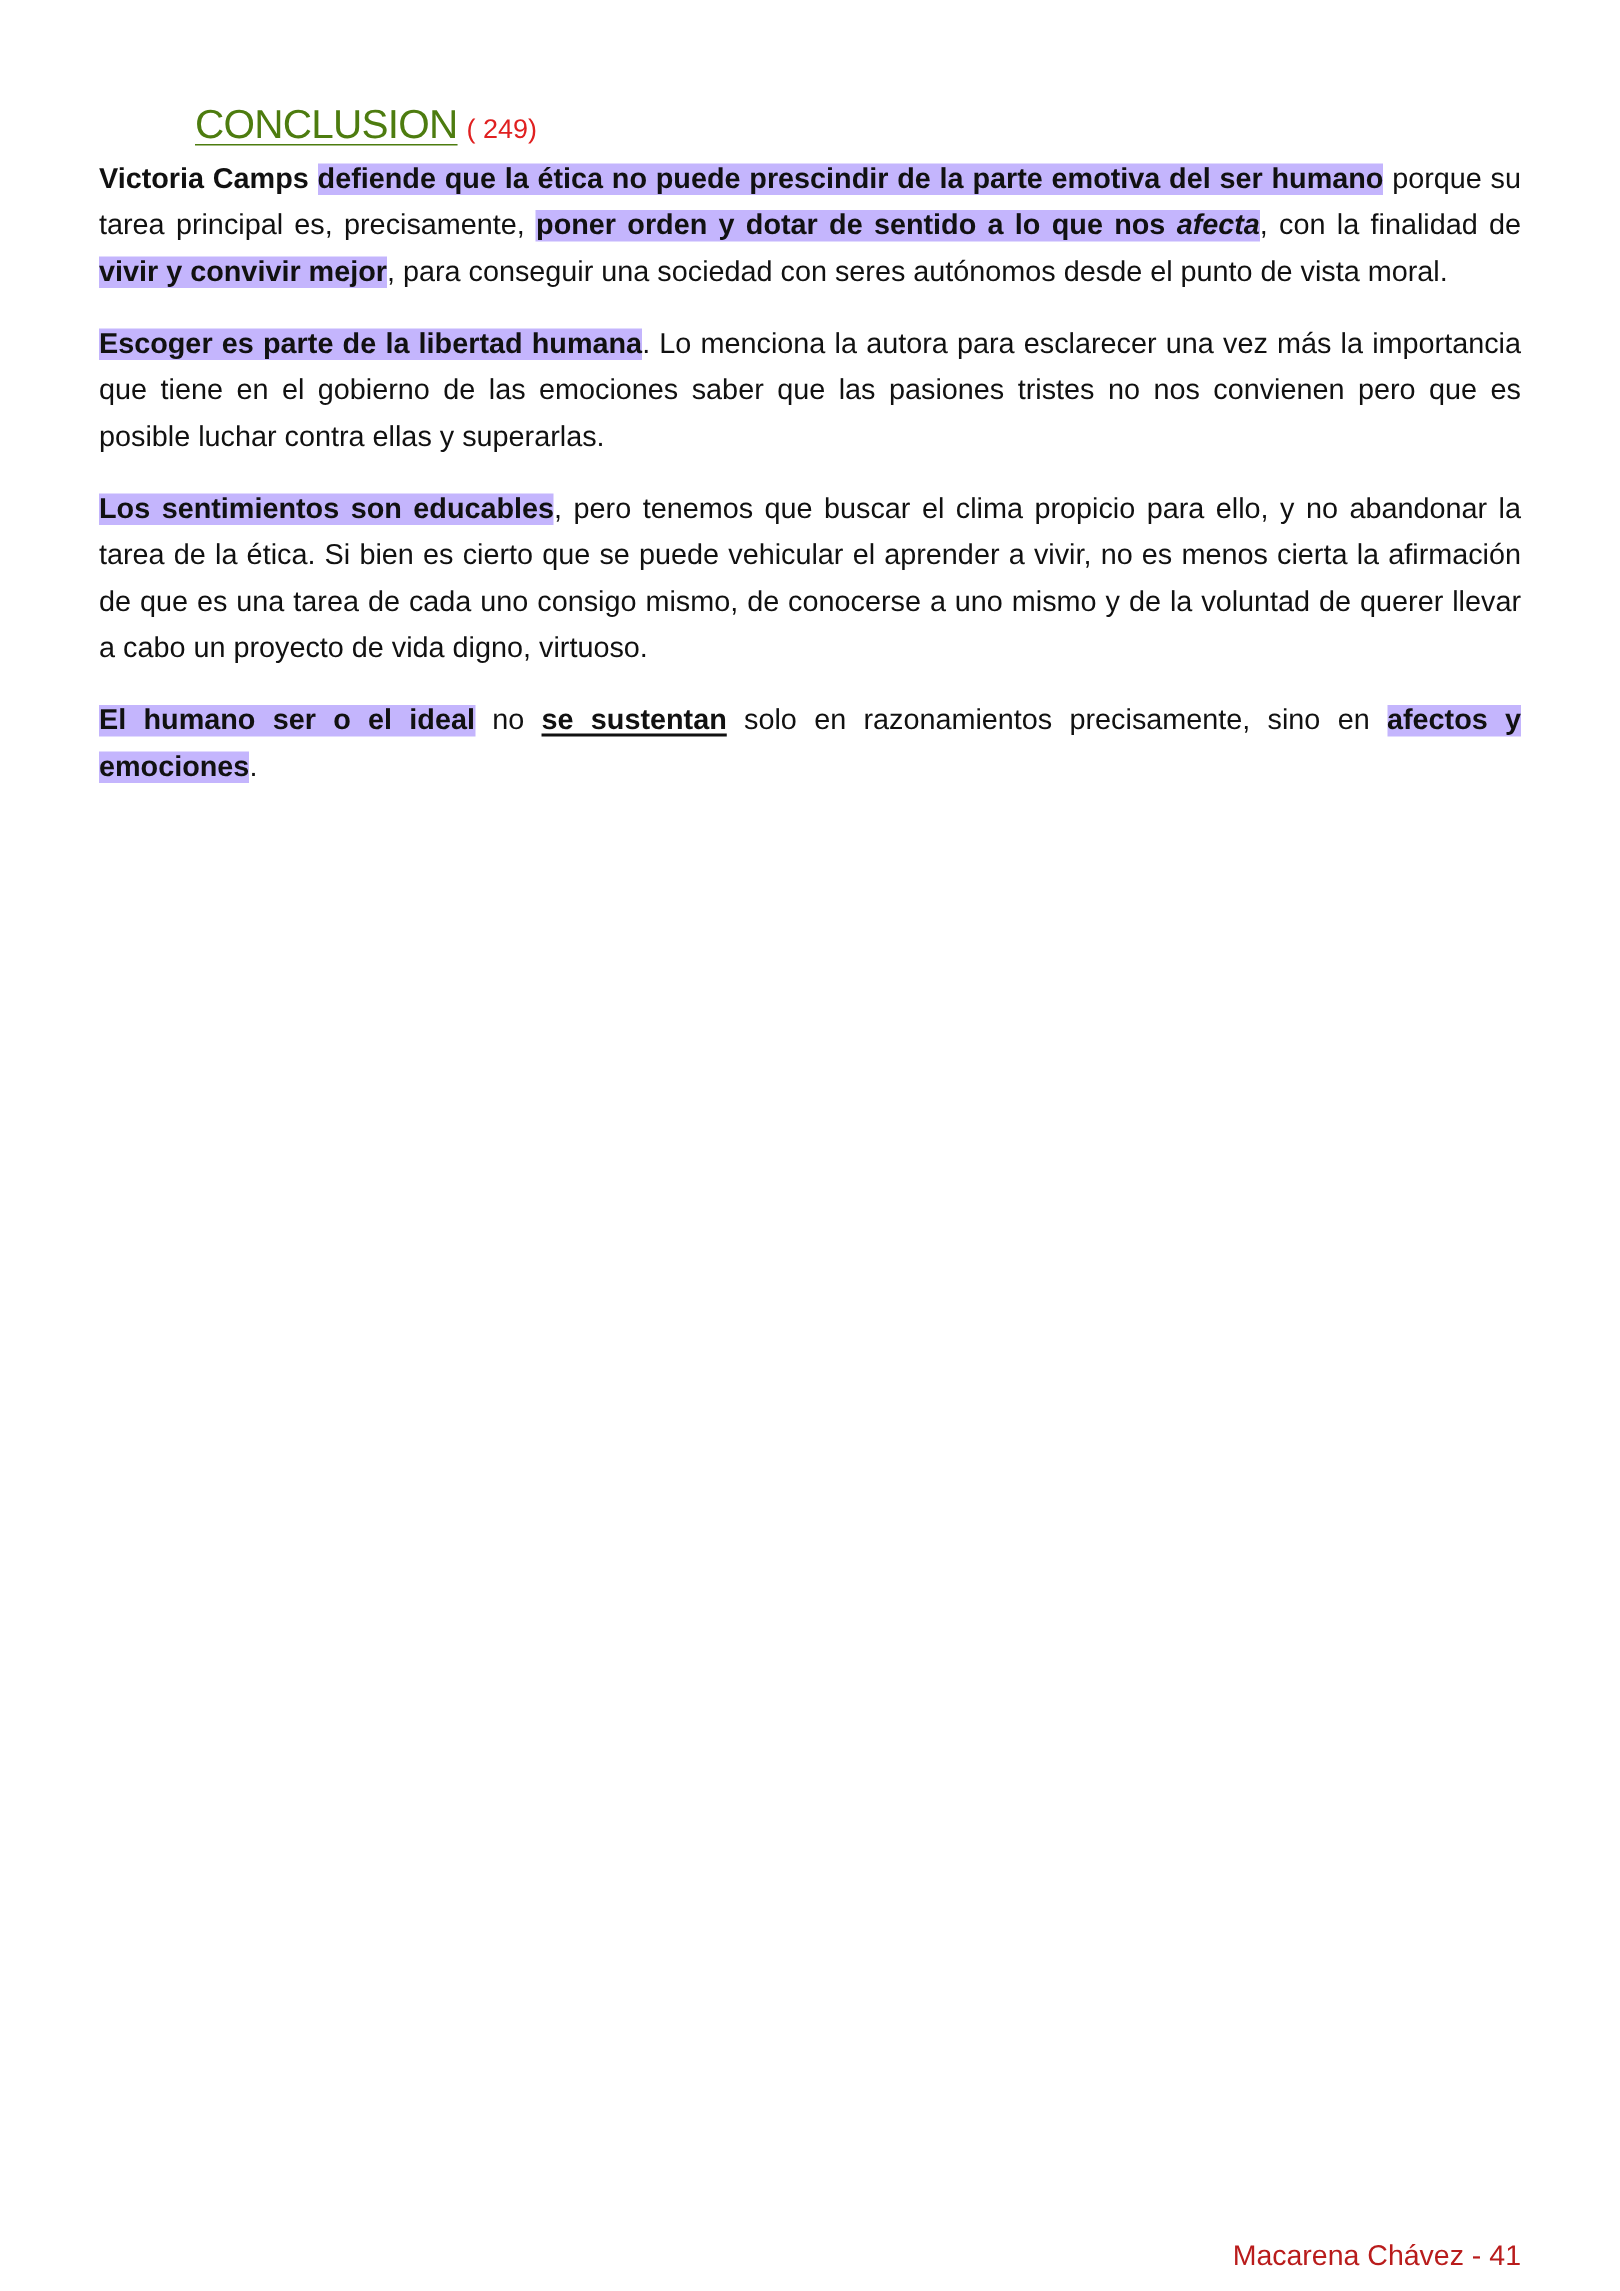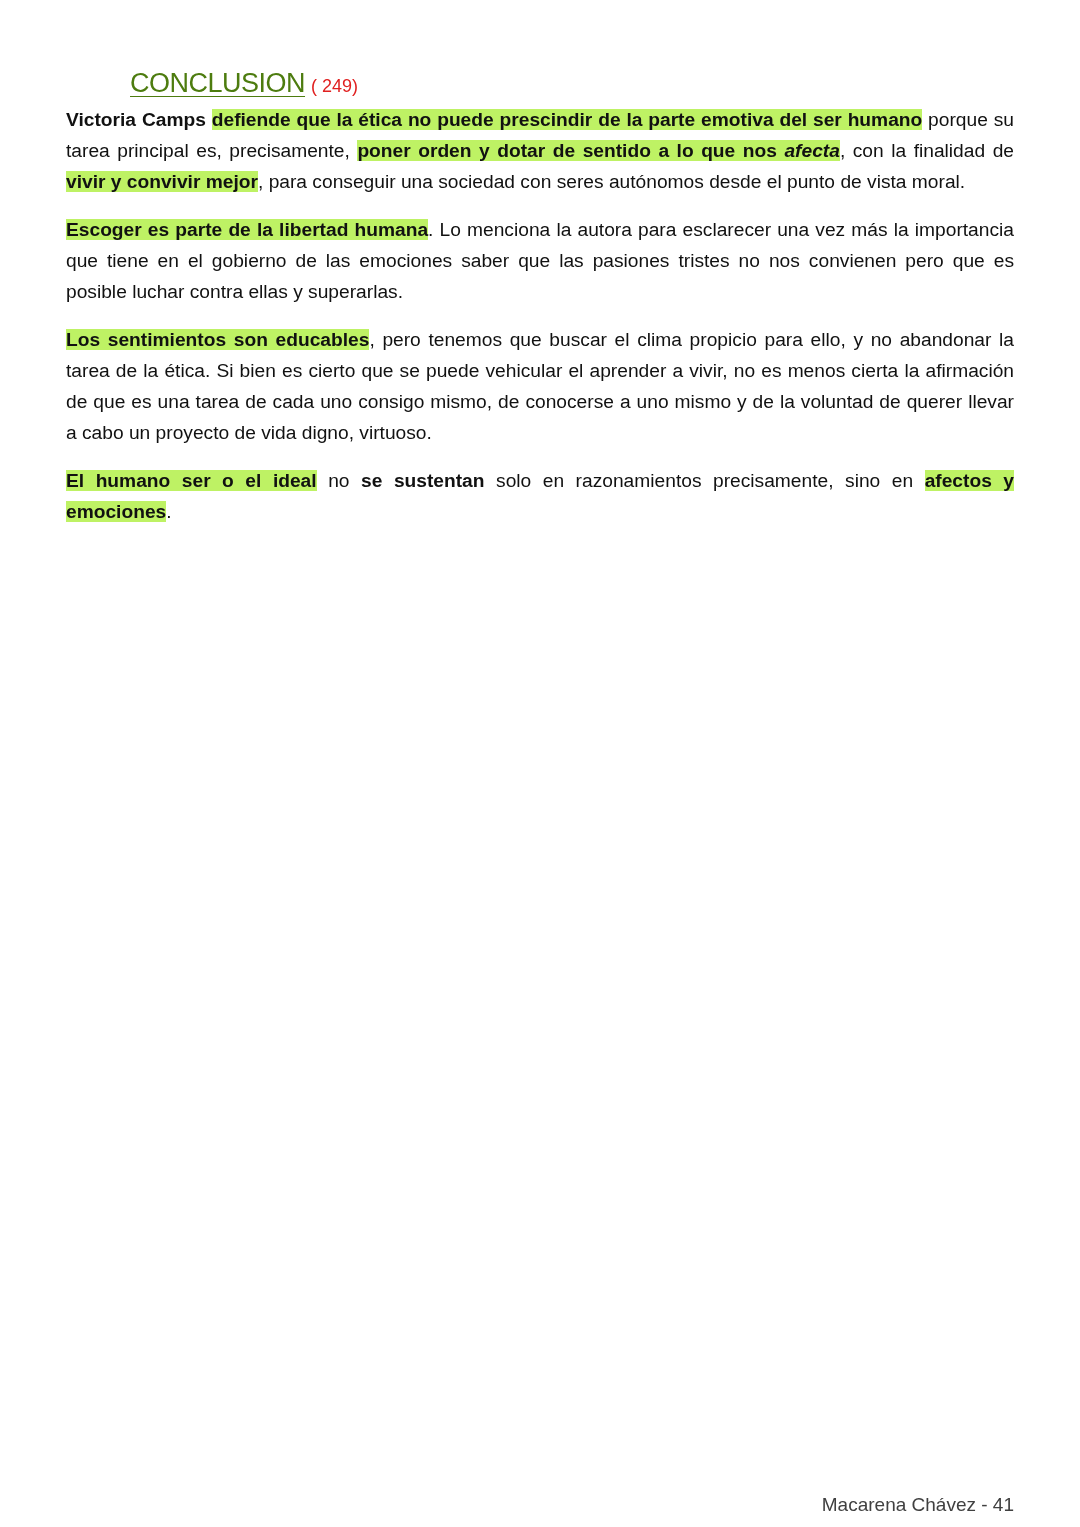--- a/index.html
+++ b/index.html
@@ -16,27 +16,27 @@
   .heading .title {
     color: #4d7c0f; text-decoration: underline; text-decoration-thickness: 1px;
     text-underline-offset: 4px; letter-spacing: -0.5px;
   }
   .heading .count { color: #e02020; font-size: 18px; margin-left: 6px; }
   .body-text {
     position: absolute; left: 66px; width: 948px; top: 104px;
     font-size: 19.2px; line-height: 31px; text-align: justify;
   }
   .body-text p { margin: 0 0 17px 0; }
-  .hl { background: #bef264; }
+  .hl { background: #c4b5fd; }
   b { font-weight: bold; }
   .ul-pink { text-decoration: underline; text-decoration-color: #d6338a; text-decoration-thickness: 2px; text-underline-offset: 3px; }
-  .ul-black { text-decoration-thickness: 2px; text-underline-offset: 3px; }
+  .ul-black { text-decoration: underline; text-decoration-thickness: 2px; text-underline-offset: 3px; }
   .footer {
     position: absolute; right: 66px; top: 1492px;
-    font-size: 19px; line-height: 26px; color: #404040;
+    font-size: 19px; line-height: 26px; color: #b91c1c;
   }
 </style>
 </head>
 <body>
 
 <div class="page">
 
   <div class="heading">
     <span class="title">CONCLUSION</span><span class="count">( 249)</span>
   </div>

